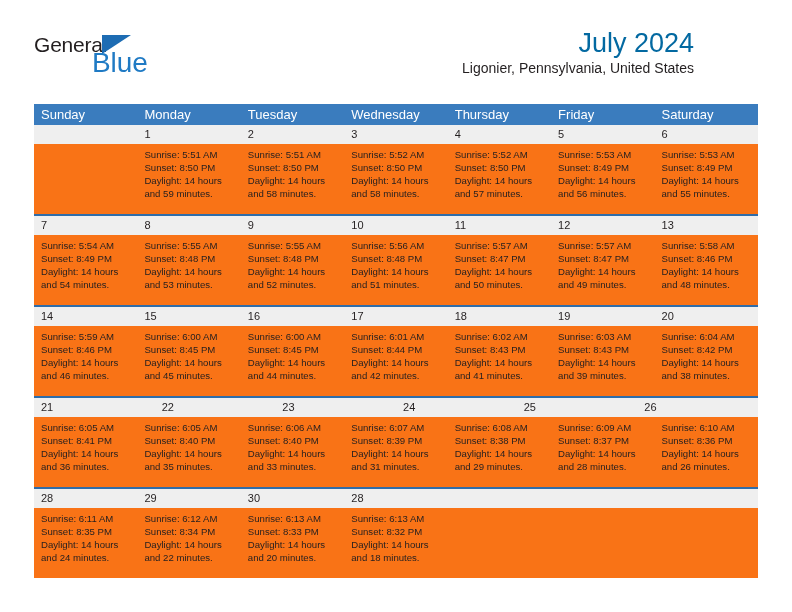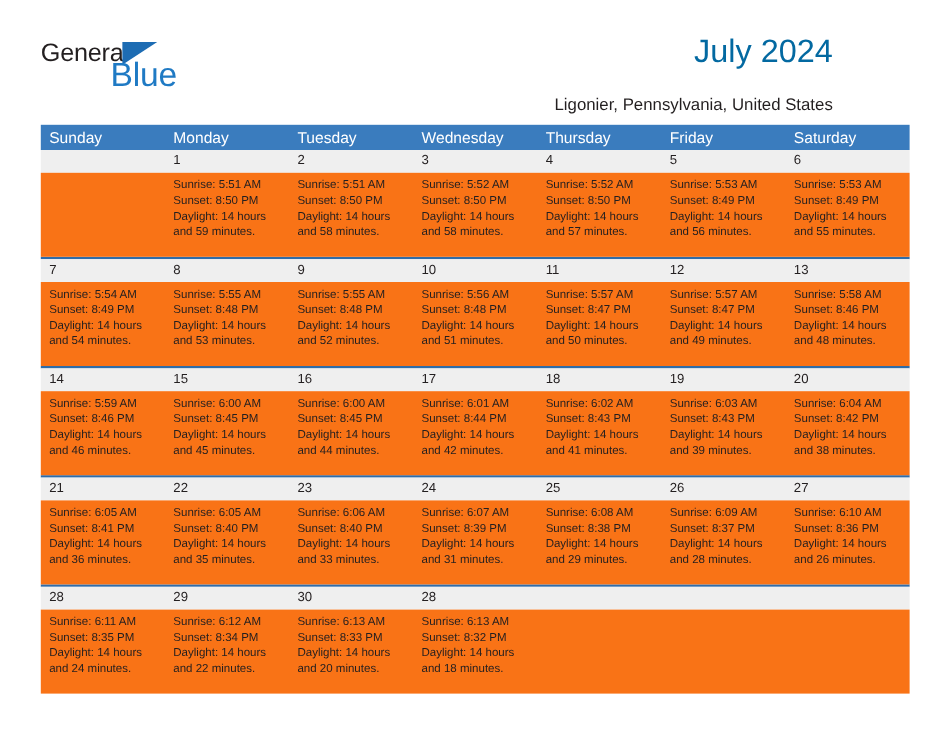--- a/index.html
+++ b/index.html
@@ -74,21 +74,21 @@
     top: 0;
     text-align: right;
   }
   .cal-title {
     font-size: 27px;
     color: #0369a1;
     line-height: 1.12;
     white-space: nowrap;
   }
   .cal-subtitle {
-    margin-top: 22px;
+    margin-top: 3px;
     font-size: 14px;
     color: #231f20;
     line-height: 1.1;
     white-space: nowrap;
   }
 
   
   .calendar {
     position: absolute;
     left: 34px;
@@ -351,21 +351,20 @@
           </div>
         </div>
         <div class="week-row">
           <div class="daynum-row">
             <div class="daynum-cell">21</div>
             <div class="daynum-cell">22</div>
             <div class="daynum-cell">23</div>
             <div class="daynum-cell">24</div>
             <div class="daynum-cell">25</div>
             <div class="daynum-cell">26</div>
-            <div class="daynum-cell">27</div>
           </div>
           <div class="detail-row">
             <div class="detail-cell">
               <div class="detail-line">Sunrise: 6:05 AM</div>
               <div class="detail-line">Sunset: 8:41 PM</div>
               <div class="detail-line">Daylight: 14 hours</div>
               <div class="detail-line">and 36 minutes.</div>
             </div>
             <div class="detail-cell">
               <div class="detail-line">Sunrise: 6:05 AM</div>

